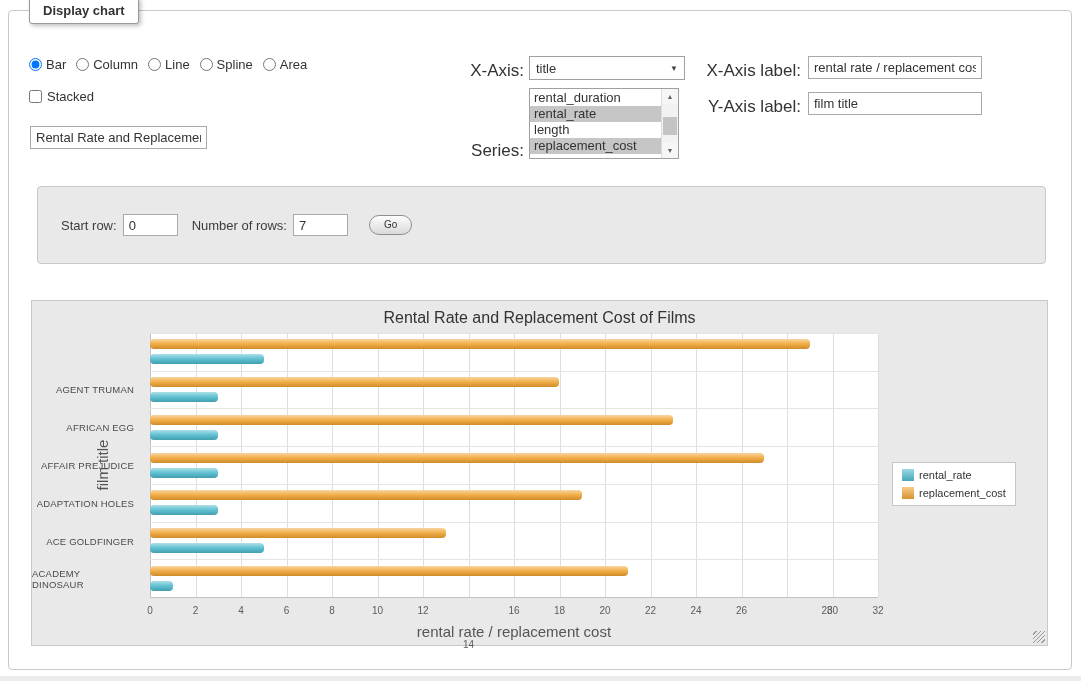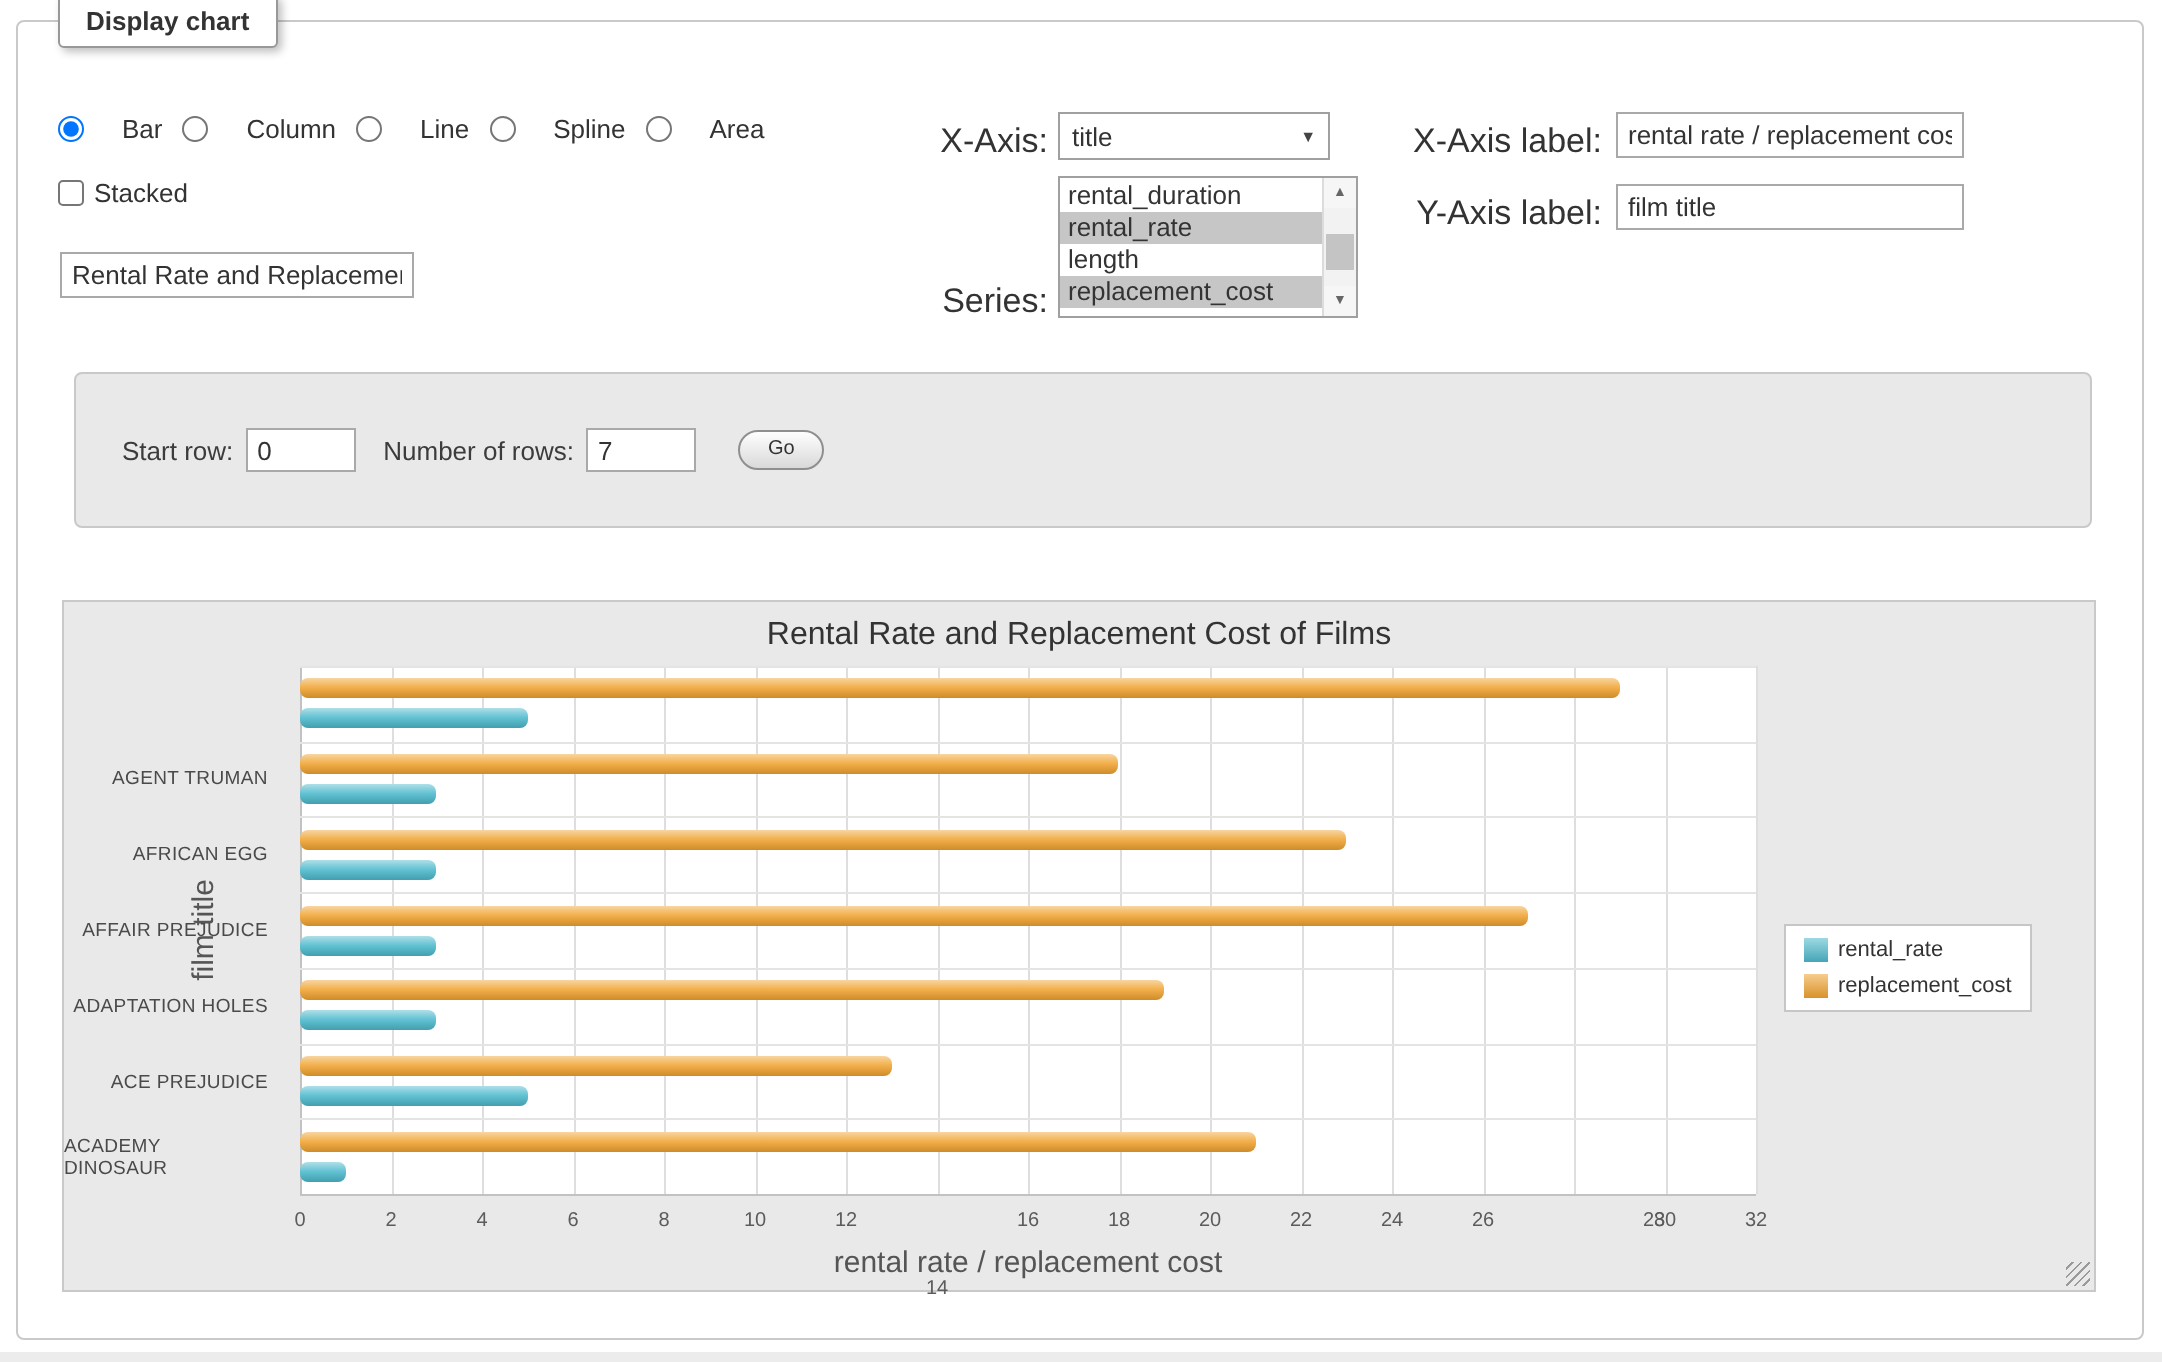--- a/index.html
+++ b/index.html
@@ -8,38 +8,38 @@
   .page { position:relative; width:1081px; height:681px; background:#fff; overflow:hidden; }
 
   .fieldset { position:absolute; left:8px; top:10px; width:1064px; height:660px;
     border:1px solid #c9c9c9; border-radius:4px; background:#fff; }
   .fieldset-legend { position:absolute; top:-14px; left:20px; background:#fff;
     border:1px solid #989898; border-radius:3px; padding:5px 13px; font-size:13px;
     font-weight:bold; color:#333; box-shadow:2px 2px 4px rgba(0,0,0,.25); }
 
   
   .radio-group { position:absolute; left:20px; top:46px; font-size:13px; display:flex; align-items:center; }
-  .radio-group label { display:inline-flex; align-items:center; margin-right:10px; cursor:pointer;gap:15px; }
+  .radio-group label { display:inline-flex; align-items:center; margin-right:10px; cursor:pointer; }
   .radio-group input { margin:0 4px 0 0; }
   .stacked-row { position:absolute; left:20px; top:78px; font-size:13px; }
   .stacked-row label { display:inline-flex; align-items:center; cursor:pointer; }
   .stacked-row input { margin:0 5px 0 0; }
 
   input[type="text"] { border:1px solid #a9a9a9; background:#fff; font-family:"Liberation Sans",sans-serif;
     font-size:13px; color:#333; padding:2px 5px; }
 
   .title-input { position:absolute; left:21px; top:115px; width:177px; height:23px; }
 
   .form-label { position:absolute; font-size:17px; color:#333; text-align:right; }
   .lbl-xaxis   { left:430px; top:50px;  width:85px; }
   .lbl-series  { left:430px; top:130px; width:85px; }
   .lbl-xlabel  { left:655px; top:50px;  width:137px; }
   .lbl-ylabel  { left:655px; top:86px;  width:137px; }
 
-  .select { position:absolute; left:520px; top:45px; width:136px; height:24px; background:#fff;
+  .select { position:absolute; left:520px; top:45px; width:156px; height:24px; background:#fff;
     border:1px solid #a0a0a0; font-size:13px; display:flex; align-items:center;
     padding:0 6px; cursor:default; }
   .select .sel-text { flex:1; }
   .select .sel-arrow { font-size:8px; color:#444; }
 
   .listbox { position:absolute; left:520px; top:77px; width:150px; height:71px; background:#fff;
     border:1px solid #a0a0a0; font-size:13px; overflow:hidden; }
   .listbox .opts { position:absolute; left:0; top:1px; right:17px; }
   .listbox .opt { height:16px; line-height:16px; padding:0 4px; white-space:nowrap; cursor:default; }
   .listbox .opt.selected { background:#c6c6c6; }
@@ -169,21 +169,21 @@
 
     <div class="chart-panel">
       <div class="chart-title">Rental Rate and Replacement Cost of Films</div>
       <div class="chart-canvas">
         <div class="y-axis-title">film title</div>
         <div class="cat-labels">
             <div class="cat-label" style="top: 14.2857%; height: 14.2857%;">AGENT TRUMAN</div>
             <div class="cat-label" style="top: 28.5714%; height: 14.2857%;">AFRICAN EGG</div>
             <div class="cat-label" style="top: 42.8571%; height: 14.2857%;">AFFAIR PREJUDICE</div>
             <div class="cat-label" style="top: 57.1429%; height: 14.2857%;">ADAPTATION HOLES</div>
-            <div class="cat-label" style="top: 71.4286%; height: 14.2857%;">ACE PREJUDICE</div>
+            <div class="cat-label" style="top: 71.4286%; height: 14.2857%;">ACE GOLDFINGER</div>
             <div class="cat-label" style="top: 85.7143%; height: 14.2857%;">ACADEMY DINOSAUR</div>
           </div>
         <div class="plot-area">
             <div class="gridline-v axis" style="left: 0%;"></div>
             <div class="gridline-v" style="left: 6.25%;"></div>
             <div class="gridline-v" style="left: 12.5%;"></div>
             <div class="gridline-v" style="left: 18.75%;"></div>
             <div class="gridline-v" style="left: 25%;"></div>
             <div class="gridline-v" style="left: 31.25%;"></div>
             <div class="gridline-v" style="left: 37.5%;"></div>

